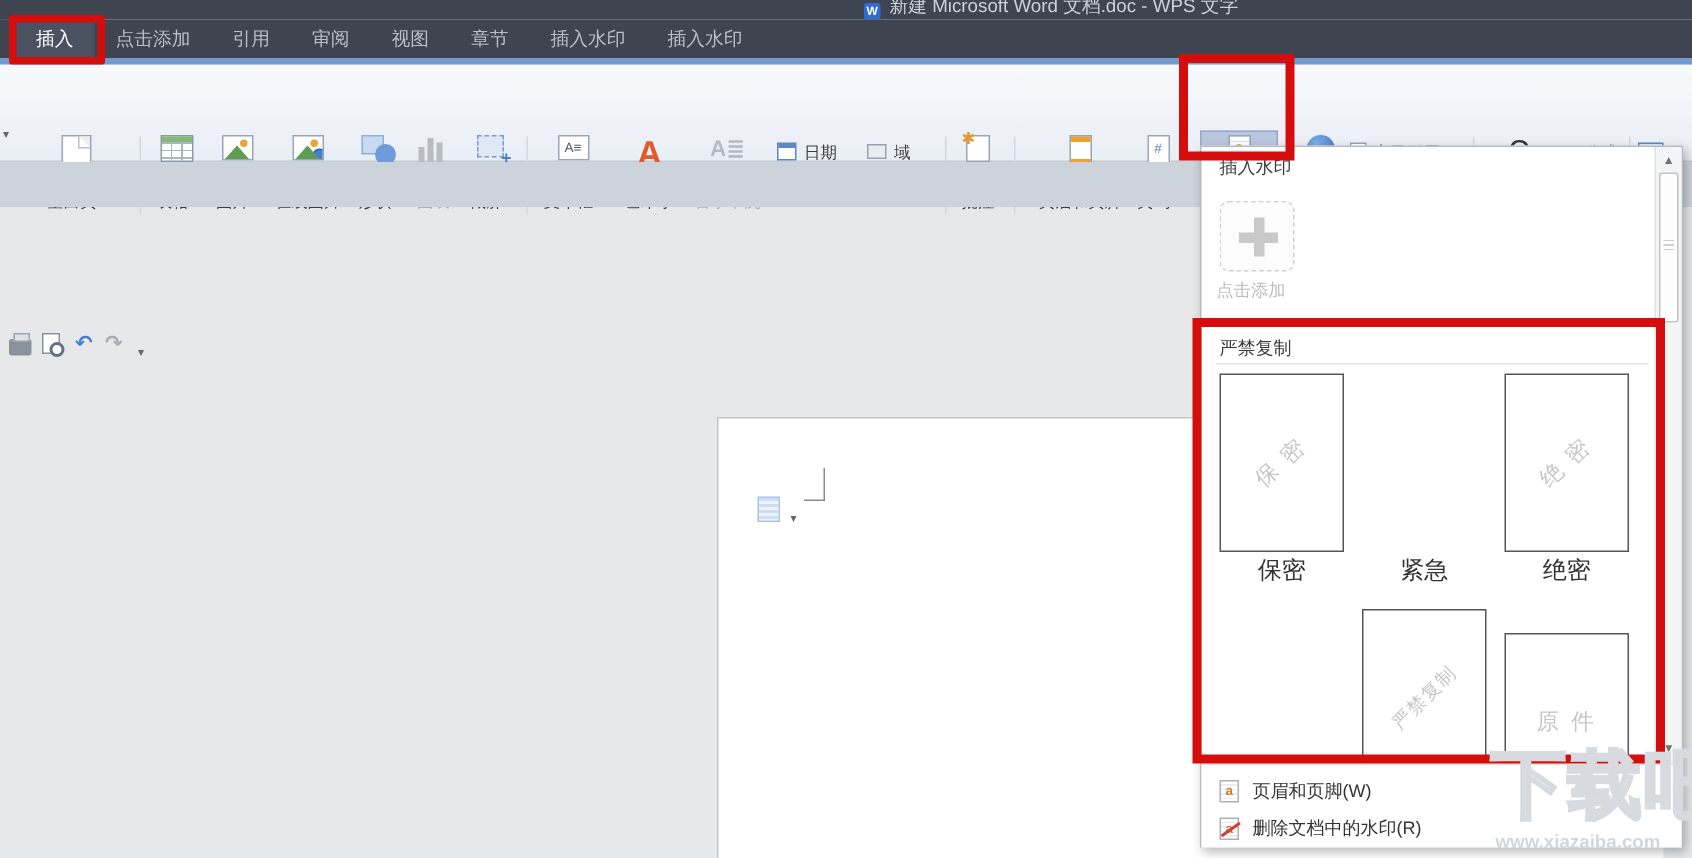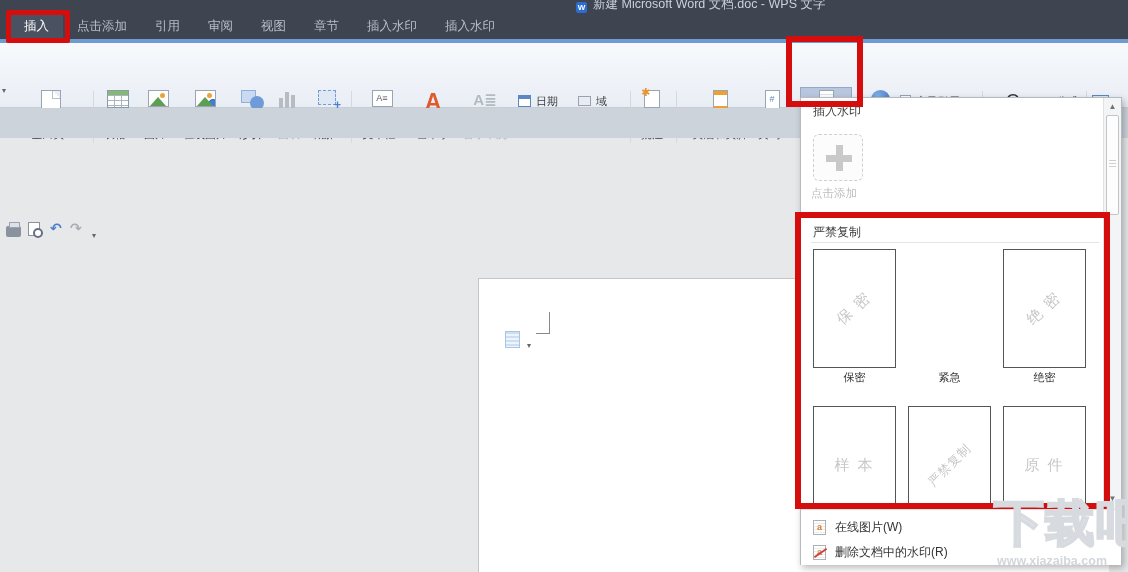--- a/index.html
+++ b/index.html
@@ -107,21 +107,21 @@
   #add-card { position:absolute; left:12px; top:36px; width:50px; height:47px; border:1px dashed #cfcfcf; border-radius:6px; background:#fcfcfc;}
   #add-card::before { content:""; position:absolute; left:12px; top:20px; width:26px; height:7px; background:#c9c9c9;}
   #add-card::after { content:""; position:absolute; left:22px; top:10px; width:7px; height:26px; background:#c9c9c9;}
   #add-hint { position:absolute; left:10px; top:88px; font-size:11.5px; color:#bdbdbd;}
   #preset-divider { position:absolute; left:10px; top:144px; width:288px; height:1px; background:#e4e4e4;}
   .wm-card { position:absolute; width:83px; height:119px; border:1px solid #555; background:#fff;
     display:flex; align-items:center; justify-content:center; overflow:hidden;}
   .wm-text { color:#c6c6c6; font-size:15px; letter-spacing:2px; white-space:nowrap;}
   .wm-text.diag { transform:rotate(-42deg);}
   .wm-text.small { font-size:12.5px; letter-spacing:1px; transform:rotate(-45deg);}
-  .wm-label { position:absolute; width:83px; top:272px; text-align:center; font-size:11px; color:#333;}
+  .wm-label { position:absolute; width:83px; top:272px; text-align:center; font-size:16px; color:#333;}
   
   #wm-scroll-track { position:absolute; left:302px; top:0; width:19px; height:411px; background:#f3f4f5; border-left:1px solid #e2e2e2;}
   .scroll-btn { position:absolute; left:303px; width:17px; height:13px; font-size:8px; color:#707070; text-align:center; line-height:13px;}
   #wm-thumb { position:absolute; left:305px; top:17px; width:13px; height:100px; background:#fdfdfd; border:1px solid #c4c4c4; border-radius:2px;}
   #wm-thumb::after { content:""; position:absolute; left:2px; top:44px; width:7px; height:8px;
     background:repeating-linear-gradient(#cfcfcf 0 1px,transparent 1px 3px);}
   
   #wm-menu { position:absolute; left:0; top:411px; width:320px; height:56px; border-top:1px solid #e0e0e0; background:#fff;}
   .wm-mi { position:absolute; left:0; width:320px; height:22px; display:flex; align-items:center; gap:9px; padding-left:12px; font-size:12px; color:#333;}
   .ic-wm-sm { width:13px; height:15px; border:1px solid #b0b0b0; background:repeating-linear-gradient(#fff 0 2px,#e8edf3 2px 3px);
@@ -341,40 +341,37 @@
     <div class="wm-card" style="left:12px;top:151px;">
       <span class="wm-text diag">保 密</span>
     </div>
     <div class="wm-card" style="left:202px;top:151px;">
       <span class="wm-text diag">绝 密</span>
     </div>
     <div class="wm-label" style="left:12px;">保密</div>
     <div class="wm-label" style="left:107px;">紧急</div>
     <div class="wm-label" style="left:202px;">绝密</div>
 
-    <div class="wm-card" style="left:12px;top:308px;">
-      <span class="wm-text">样 本</span>
-    </div>
     <div class="wm-card" style="left:107px;top:308px;">
       <span class="wm-text small">严禁复制</span>
     </div>
-    <div class="wm-card" style="left:202px;top:308px;">
+    <div class="wm-card" style="left:202px;top:324px;">
       <span class="wm-text">原 件</span>
     </div>
 
     <div id="wm-scroll-track"></div>
     <div class="scroll-btn" style="top:2px;">▲</div>
     <div id="wm-thumb"></div>
     <div class="scroll-btn" style="top:394px;">▼</div>
   </div>
 
   <div id="wm-menu">
     <div class="wm-mi" style="top:6px;">
       <span class="ic-wm-sm">a</span>
-      <span>在线图片(W)</span>
+      <span>页眉和页脚(W)</span>
     </div>
     <div class="wm-mi" style="top:31px;">
       <span class="ic-wm-sm ic-wm-del">a</span>
       <span>删除文档中的水印(R)</span>
     </div>
   </div>
 </div>
 
 <div class="redbox" id="red-insert"></div>
 <div class="redbox" id="red-watermark"></div>

